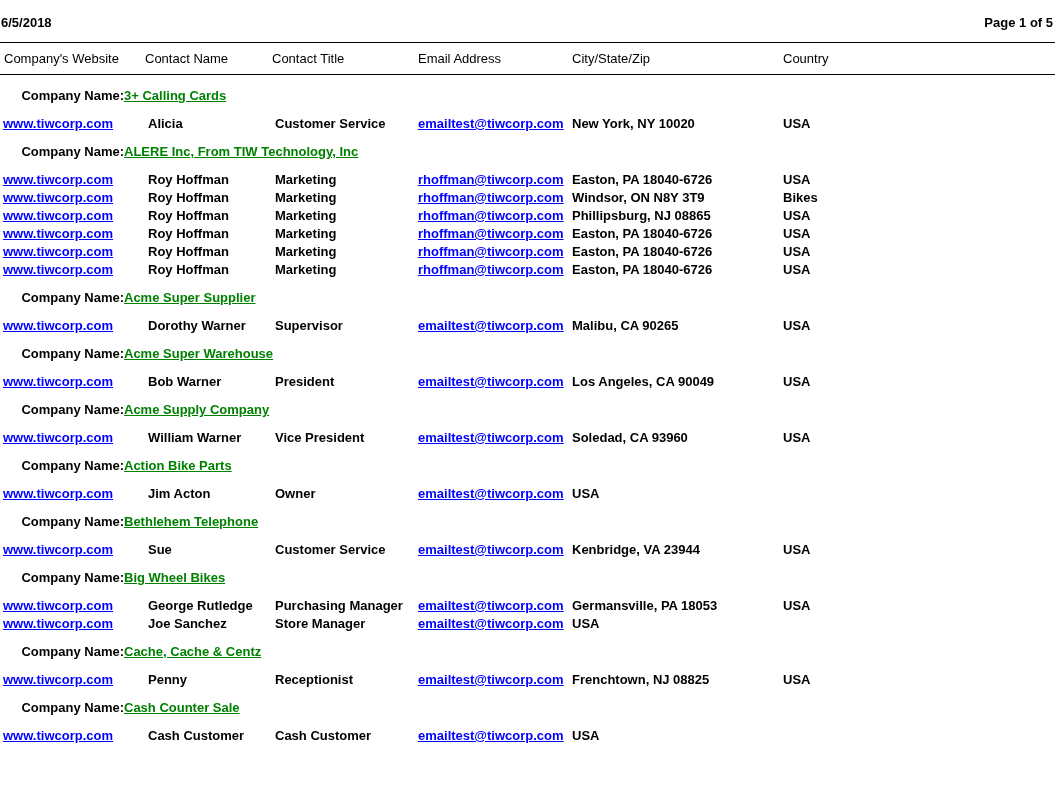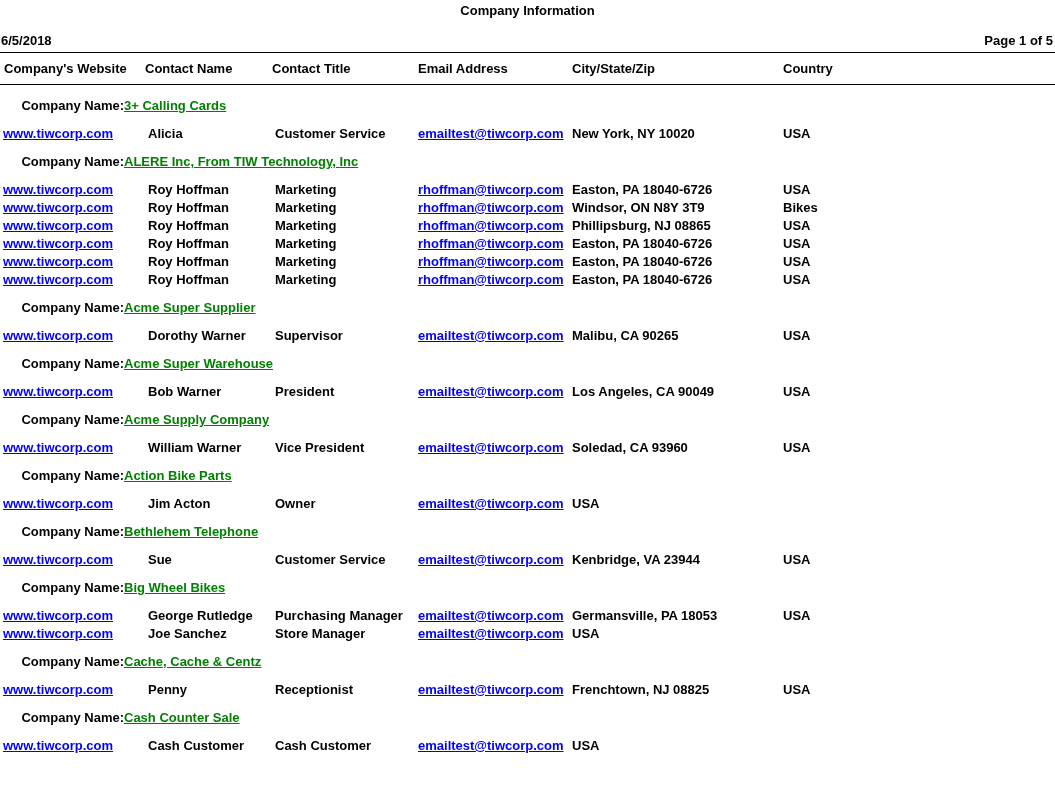--- a/index.html
+++ b/index.html
@@ -31,29 +31,29 @@
     justify-content: space-between;
     font-weight: bold;
     line-height: 18px;
     height: 18px;
     margin-top: 12px;
     padding-left: 1px;
     padding-right: 2px;
     box-sizing: border-box;
   }
   .col-headers {
-    margin-top: 2px;
+    margin-top: 10px;
     border-top: 1px solid #000000;
     border-bottom: 1px solid #000000;
     height: 31px;
     box-sizing: content-box;
     display: grid;
     grid-template-columns: 142px 127px 146px 154px 211px auto;
     align-items: center;
-    font-weight: bold;
+    font-weight: normal;
     padding-left: 3px;
   }
   .col-headers .cell:first-child { padding-left: 1px; }
   .groups { padding-top: 2px; }
   .company-row {
     padding: 10px 0;
     height: 18px;
     line-height: 18px;
     display: flex;
     padding-left: 3px;
@@ -88,21 +88,20 @@
     color: var(--hyperlink-color, #0000FF);
     text-decoration: underline;
     cursor: pointer;
   }
 </style>
 </head>
 <body>
 
 <div class="page">
 
-  <div class="title">Company Information</div>
 
   <div class="meta-row">
     <span>6/5/2018</span>
     <span>Page 1 of 5</span>
   </div>
 
   <div class="col-headers">
     <div class="cell">Company's Website</div>
     <div class="cell">Contact Name</div>
     <div class="cell">Contact Title</div>

